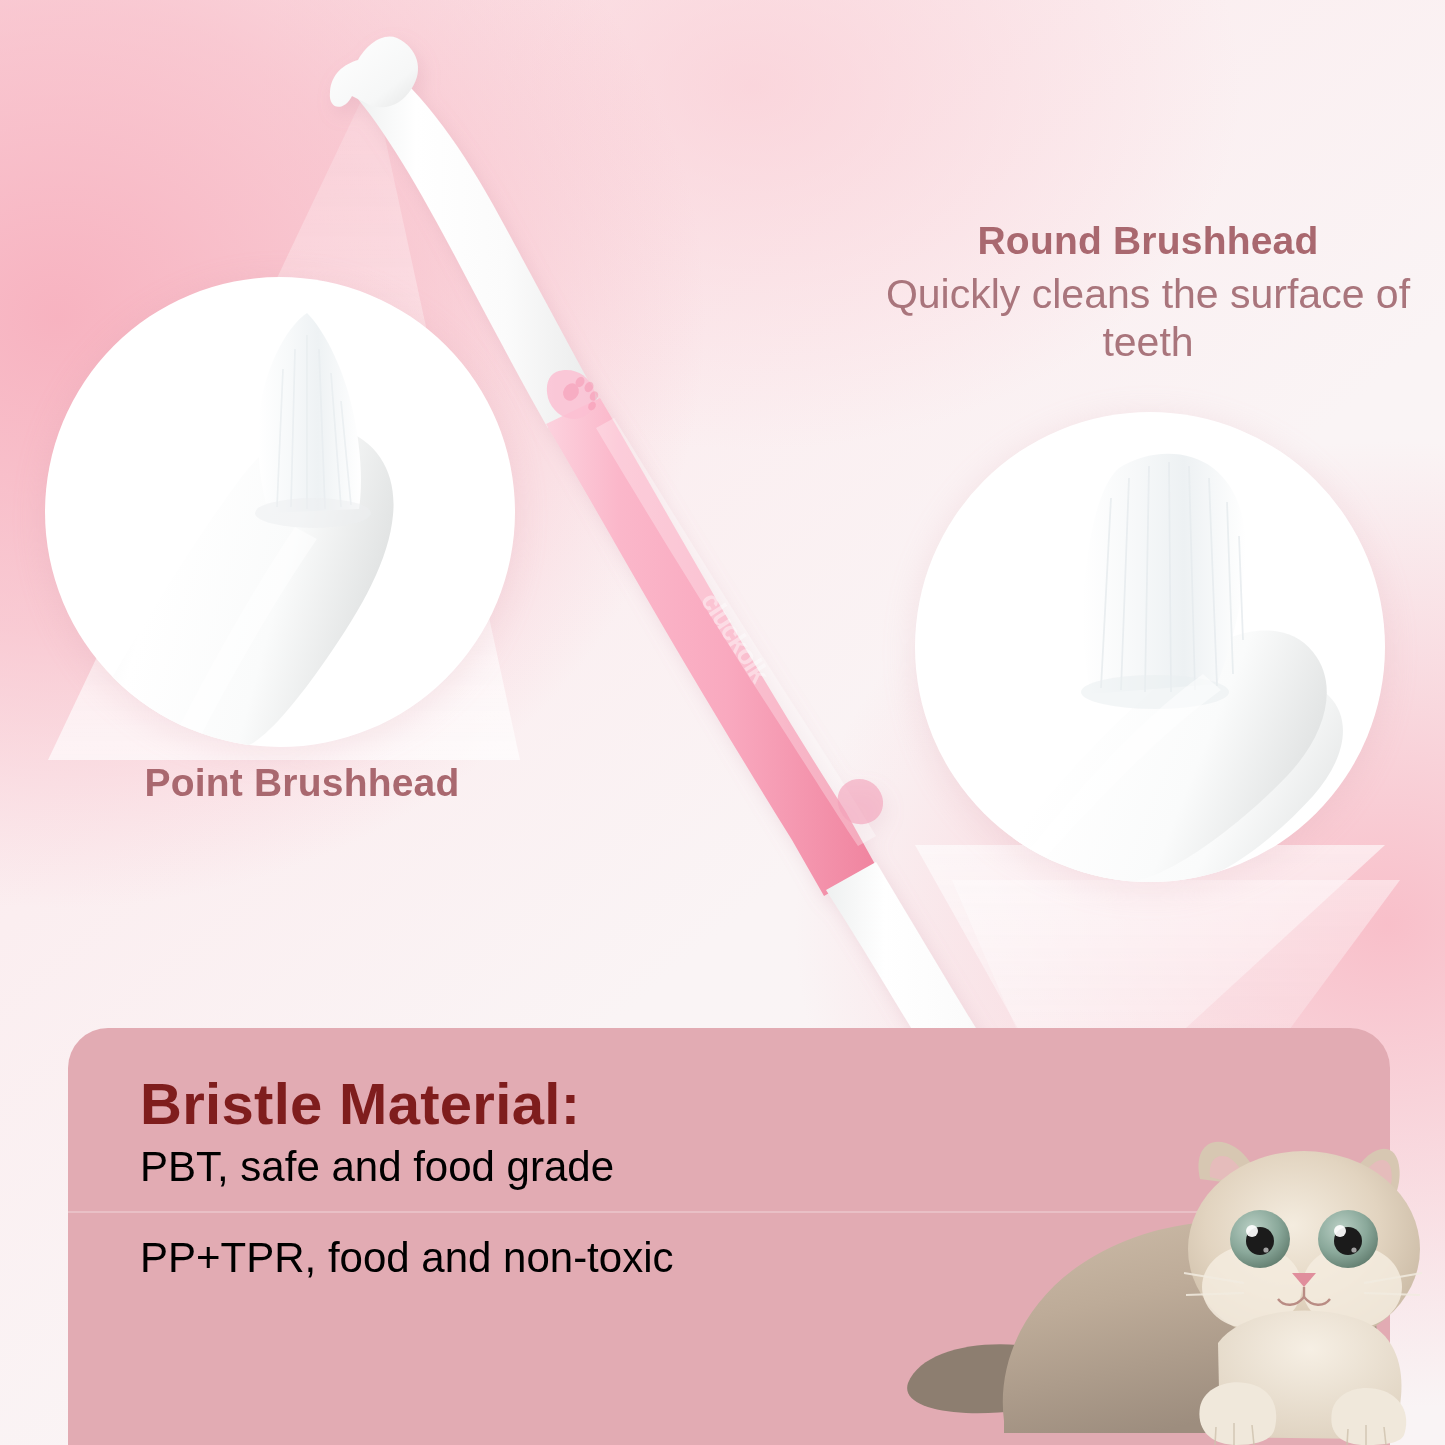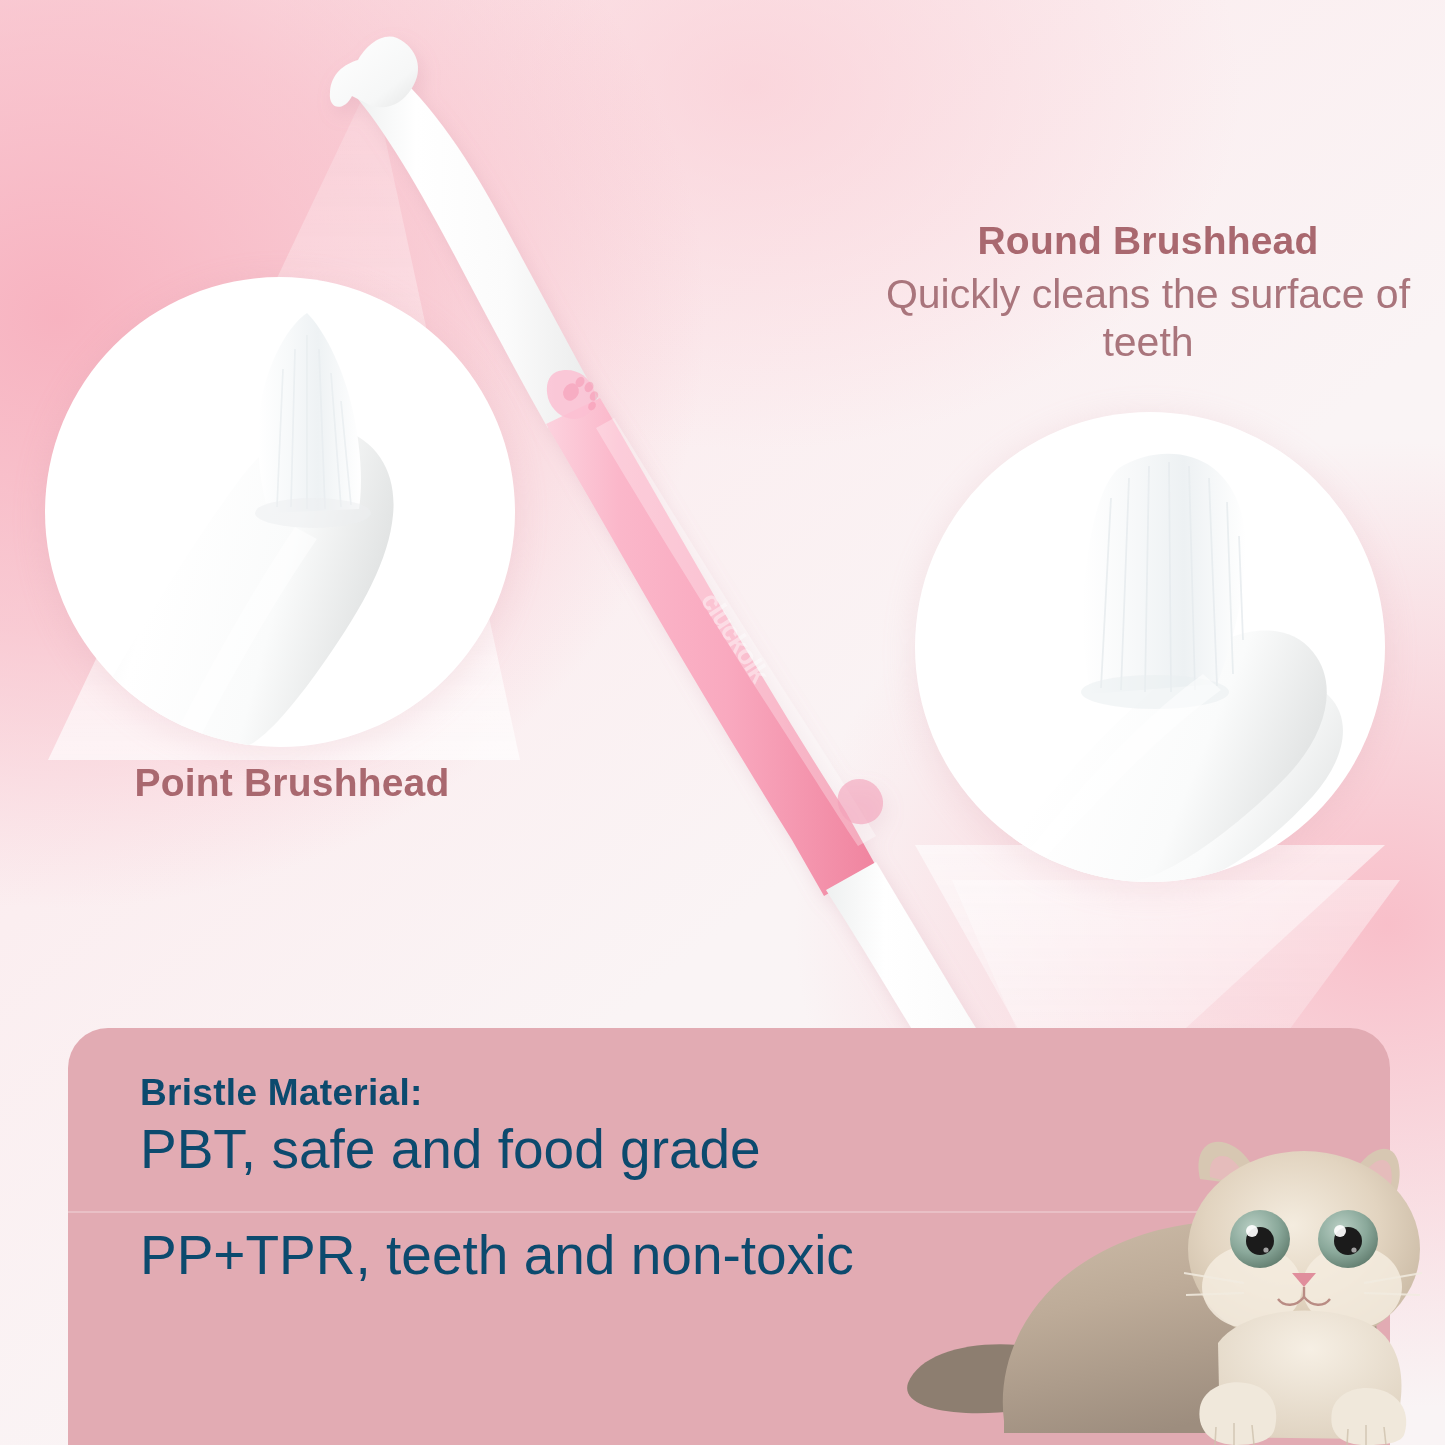--- a/index.html
+++ b/index.html
@@ -38,42 +38,42 @@
   #zoom-right { left:915px; top:412px; width:470px; height:470px; }
 
   
   .callout { position:absolute; text-align:center; line-height:1.18; }
   .callout .c-title {
     font-weight:bold; color:#a9686f; letter-spacing:.2px;
     font-size:39px; margin-bottom:6px;
   }
   .callout .c-body { color:#a9757c; font-size:41px; font-weight:300; }
   #callout-round { left:848px; top:218px; width:600px; }
-  #callout-point { left:12px;  top:760px; width:560px; }
+  #callout-point { left:22px;  top:760px; width:560px; }
 
   
   #spec-panel {
     position:absolute; left:68px; top:1028px;
     width:1322px; height:417px;
     background:#e2abb3;
     border-radius:40px 40px 0 0;
     padding:44px 0 0 72px;
     overflow:hidden;
   }
   #spec-panel .spec-divider {
     position:absolute; left:0; top:183px; width:100%; height:2px;
     background:rgba(255,255,255,0.26);
   }
   .spec-block { position:relative; z-index:3; }
   .spec-block .s-title {
-    color:#0c4a6e; font-weight:bold; font-size:37px; letter-spacing:.3px;
+    color:#7f1d1d; font-weight:bold; font-size:58px; letter-spacing:.3px;
     line-height:1.12; margin-bottom:6px;
   }
   .spec-block .s-value {
-    color:#0c4a6e; font-size:55px; font-weight:300; line-height:1.12;
+    color:#000000; font-size:42px; font-weight:300; line-height:1.12;
   }
   #spec-block-2 { margin-top:44px; }
 
   
   #cat-photo {
     position:absolute; right:0px; bottom:0px;
     width:545px; height:330px; z-index:4;
   }
 </style>
 </head>
@@ -306,21 +306,21 @@
 
   <div id="spec-panel">
     <div class="spec-divider"></div>
 
     <div class="spec-block" id="spec-block-1">
       <div class="s-title">Bristle Material:</div>
       <div class="s-value">PBT, safe and food grade</div>
     </div>
 
     <div class="spec-block" id="spec-block-2">
-      <div class="s-value">PP+TPR, teeth and non-toxic</div>
+      <div class="s-value">PP+TPR, food and non-toxic</div>
     </div>
   </div>
 
   <svg id="cat-photo" viewBox="0 0 545 330">
     <defs>
       <linearGradient id="furBody" x1="0" y1="0" x2="0.4" y2="1">
         <stop offset="0%" stop-color="#cdbca8"></stop>
         <stop offset="42%" stop-color="#bdab98"></stop>
         <stop offset="100%" stop-color="#9d8d7e"></stop>
       </linearGradient>

